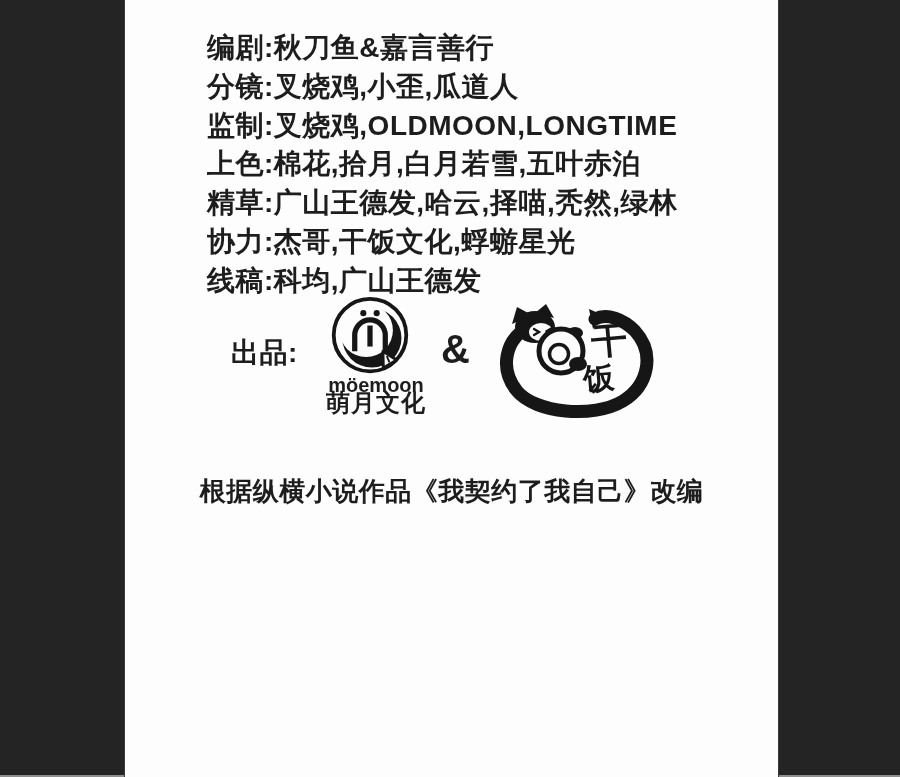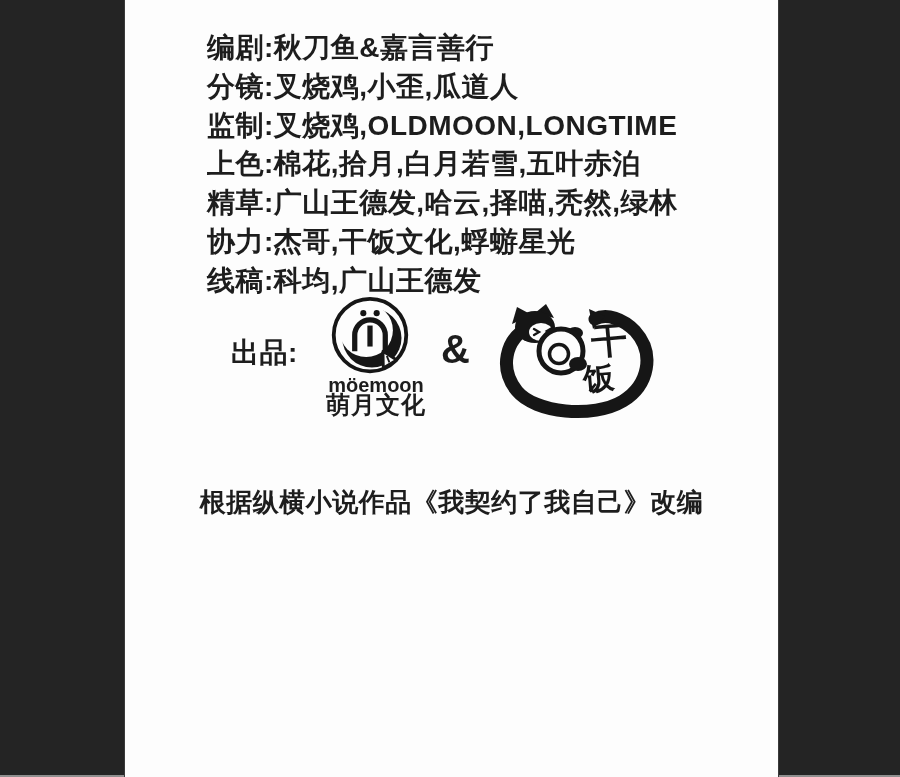--- a/index.html
+++ b/index.html
@@ -26,28 +26,28 @@
     white-space:nowrap; letter-spacing:0.5px;margin-top:16px;
   }
   .credit-line { display:block; }
 
   .producer { position:absolute; left:0; top:0; width:100%; }
   .producer-label { position:absolute; left:82px; top:334px; font-size:28px; font-weight:700; letter-spacing:0.5px;margin-left:24px; }
 
   .moemoon { position:absolute; left:195px; top:295px; width:112px; text-align:center; }
   .moemoon svg { display:block; margin:0 auto 0 8px; }
   .moe-latin { font-size:20px; font-weight:700; letter-spacing:0px; line-height:15px; margin-top:-1px; }
-  .moe-cjk { font-size:24px; font-weight:700; line-height:23px; letter-spacing:1px; }
+  .moe-cjk { font-size:24px; font-weight:700; line-height:23px; letter-spacing:1px;font-family:Liberation Mono, monospace; }
 
   .amp { position:absolute; left:316px; top:327px; font-size:40px; font-weight:700; }
 
   .catlogo { position:absolute; left:372px; top:303px; }
 
   .footer {
-    position:absolute; left:0; top:484px; width:100%;
+    position:absolute; left:0; top:473px; width:100%;
     text-align:center; font-weight:700; font-size:26px; line-height:36px;
     letter-spacing:0.5px;
   }
 </style>
 </head>
 <body>
 
 <div class="bar bar-left"></div>
 <div class="bar bar-right"></div>
 

